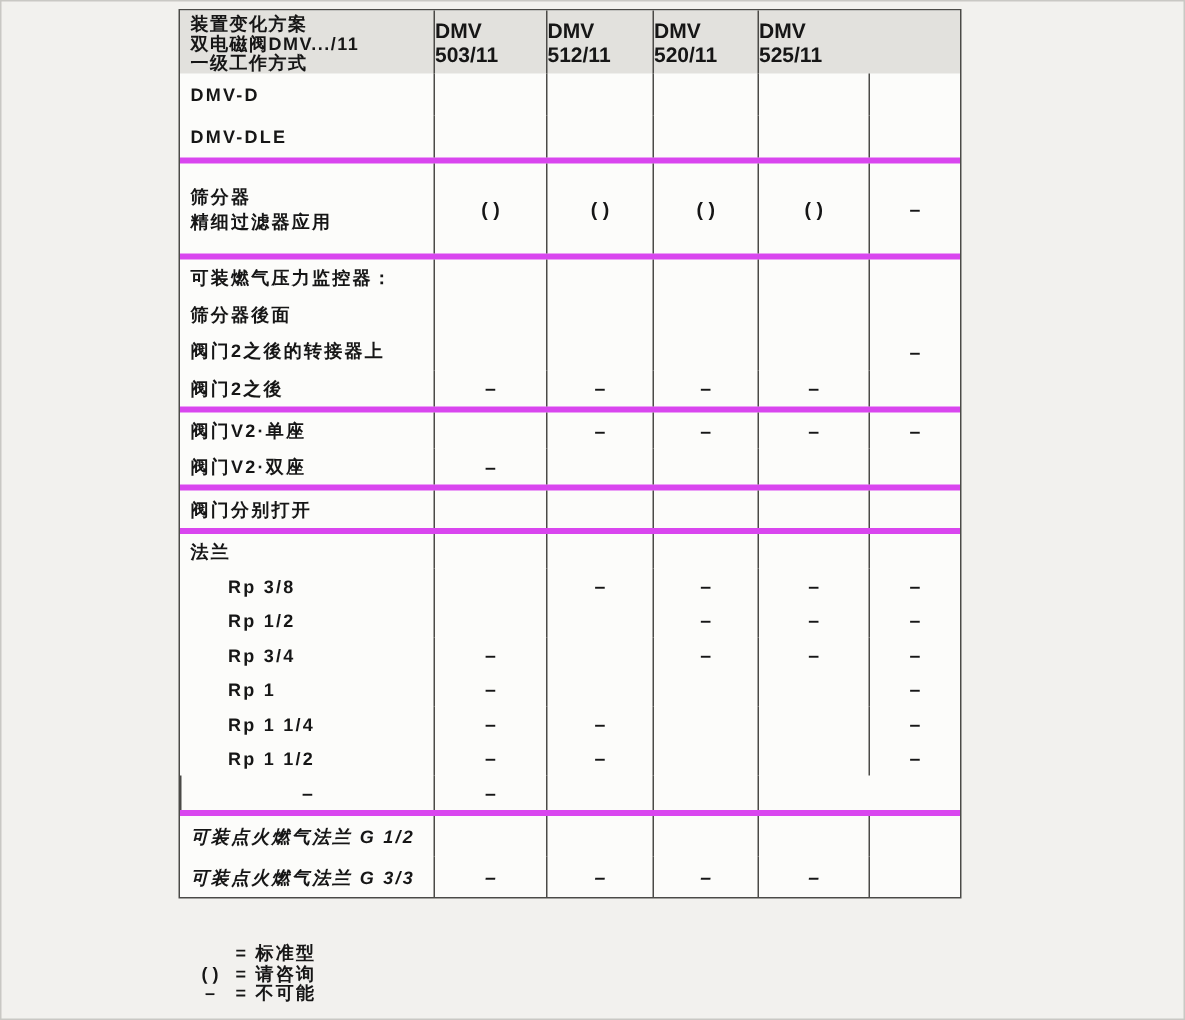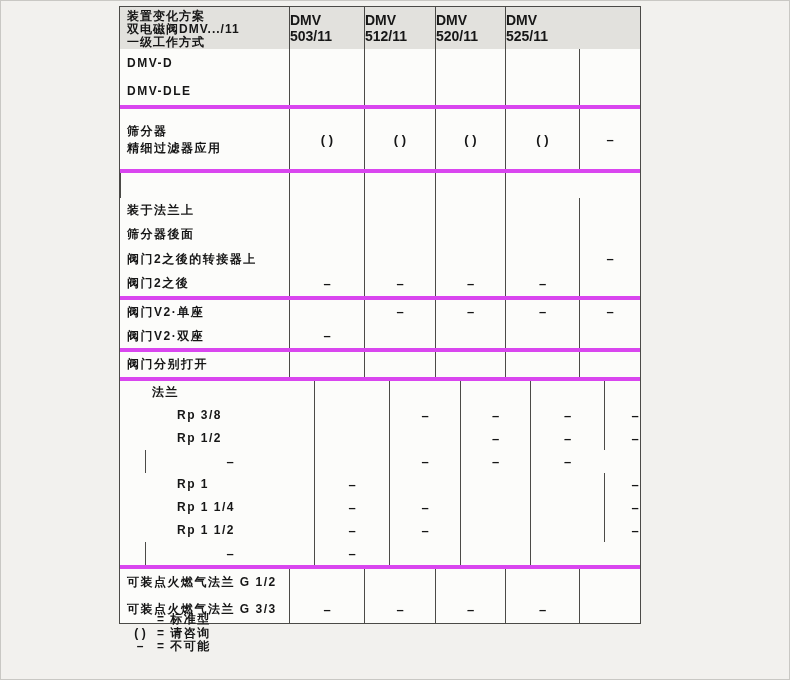--- a/index.html
+++ b/index.html
@@ -57,27 +57,27 @@
   
   .section { border-top: 4px solid #d946ef; }
   .section.first { border-top: none; }
   .sec0 .body-row { height: 28px; }
   .sec1 .body-row { height: 60px; }
   .sec1 .lab-line { line-height: 17px; }
   .sec1 .label-cell { padding-top: 2px; }
   .sec2 .body-row { height: 24.5px; }
   .sec3 .body-row { height: 24px; }
   .sec4 .body-row { height: 25px; }
-  .sec5 .body-row { height: 23px; margin-left: 25px; }
-  .sec6 .body-row { height: 27px; }
+  .sec5 .body-row { height: 23px; }
+  .sec6 .body-row { height: 27px; font-style: italic; }
 
   
   .legend {
     position: absolute;
-    left: 122px; top: 612px;
+    left: 122px; top: 628px;
     font-weight: bold; font-size: 12px;
   }
   .legend-row { display: flex; line-height: 13.5px; }
   .legend-sym {
     width: 34px; text-align: center; flex: none;
     letter-spacing: 0;
   }
   .legend-text { letter-spacing: 1.5px; white-space: nowrap; }
 </style>
 </head>
@@ -130,29 +130,22 @@
             </div>
             <div class="cell value-cell">( )</div>
             <div class="cell value-cell">( )</div>
             <div class="cell value-cell">( )</div>
             <div class="cell value-cell">( )</div>
             <div class="cell value-cell">–</div>
           </div>
         </div>
         <div class="section sec2">
           <div class="grid-row body-row">
-            <div class="cell value-cell"></div>
-            <div class="cell value-cell"></div>
-            <div class="cell value-cell"></div>
-            <div class="cell value-cell"></div>
-            <div class="cell value-cell"></div>
-          </div>
-          <div class="grid-row body-row">
-            <div class="cell label-cell">
-              <div class="lab-line">装于法兰上</div>
+            <div class="cell label-cell">
+              <div class="lab-line">可装燃气压力监控器：</div>
             </div>
             <div class="cell value-cell"></div>
             <div class="cell value-cell"></div>
             <div class="cell value-cell"></div>
             <div class="cell value-cell"></div>
             <div class="cell value-cell"></div>
           </div>
           <div class="grid-row body-row">
             <div class="cell label-cell">
               <div class="lab-line">筛分器後面</div>
@@ -243,20 +236,23 @@
             <div class="cell label-cell indent">
               <div class="lab-line">Rp 1/2</div>
             </div>
             <div class="cell value-cell"></div>
             <div class="cell value-cell"></div>
             <div class="cell value-cell">–</div>
             <div class="cell value-cell">–</div>
             <div class="cell value-cell">–</div>
           </div>
           <div class="grid-row body-row">
+            <div class="cell label-cell indent">
+              <div class="lab-line">Rp 3/4</div>
+            </div>
             <div class="cell value-cell">–</div>
             <div class="cell value-cell"></div>
             <div class="cell value-cell">–</div>
             <div class="cell value-cell">–</div>
             <div class="cell value-cell">–</div>
           </div>
           <div class="grid-row body-row">
             <div class="cell label-cell indent">
               <div class="lab-line">Rp 1</div>
             </div>

